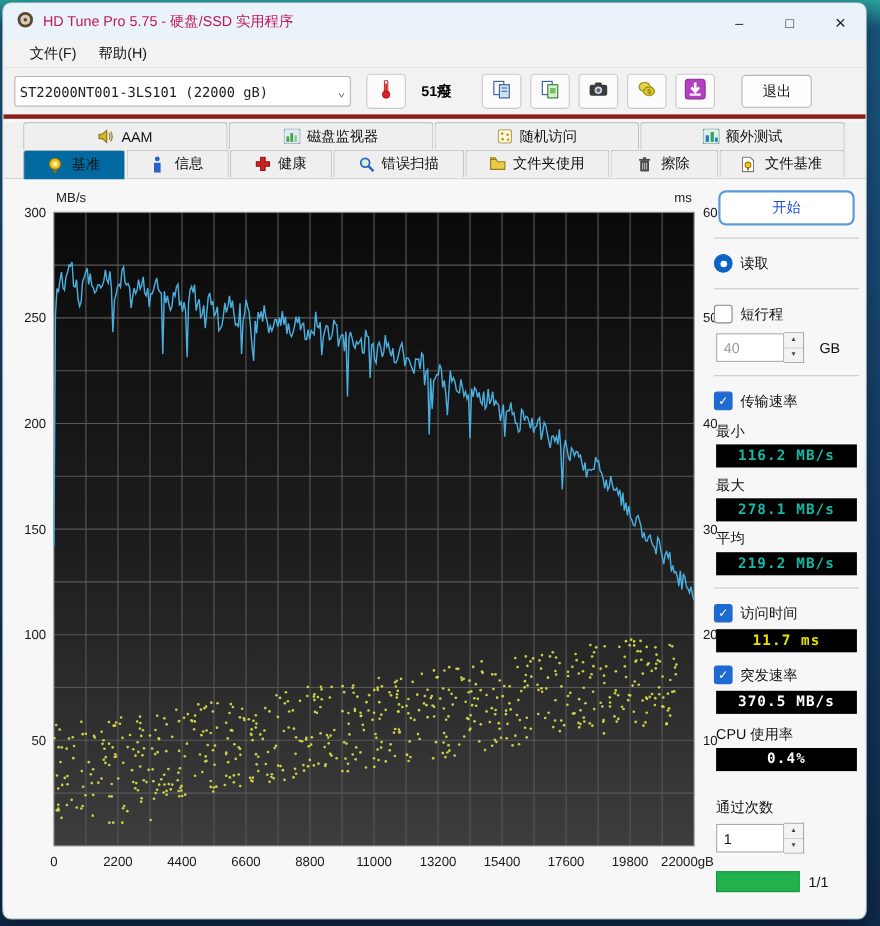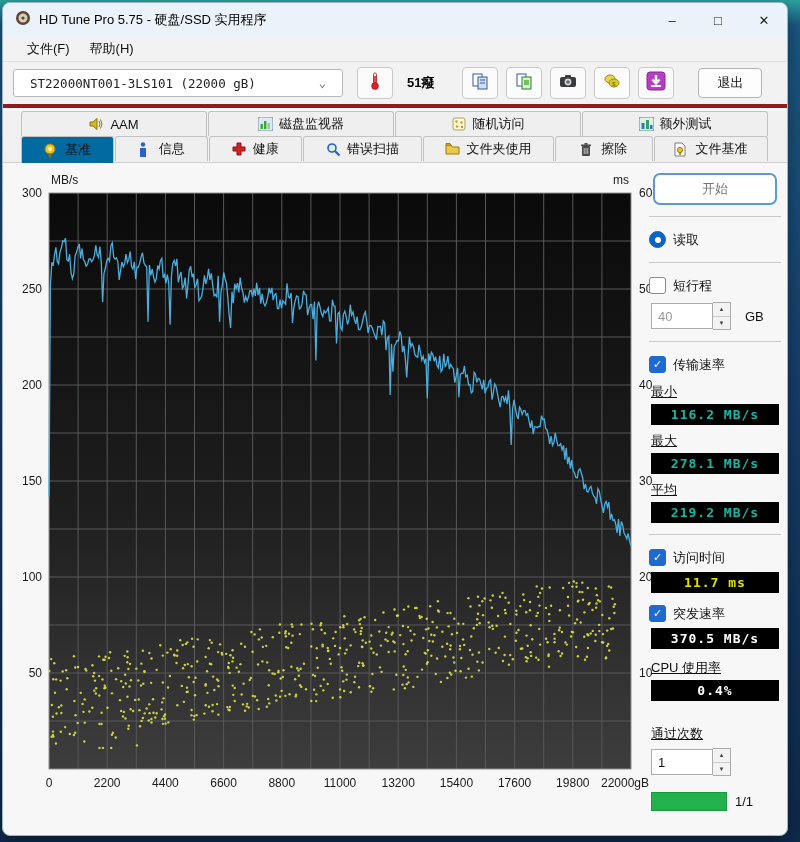--- a/index.html
+++ b/index.html
@@ -2,31 +2,31 @@
 <html><head>
 <meta charset="utf-8">
 <style>
   html,body{margin:0;padding:0;width:800px;height:842px;overflow:hidden;
     font-family:"Liberation Sans", sans-serif; -webkit-font-smoothing:antialiased;}
   body{background:linear-gradient(180deg,#2aa7a0 0%,#1b5b86 3%,#17416e 45%,#0f2b4e 100%);}
   .window{position:absolute;left:2px;top:2px;width:784px;height:832px;background:#f7f7f7;
     border-radius:8px;box-shadow:0 6px 24px rgba(0,0,0,.45);overflow:hidden;border:1px solid #9fb4c4;}
   
   .titlebar{height:34px;background:#eaf3fa;display:flex;align-items:center;padding:0 0 0 12px;}
-  .titlebar .title{font-size:13px;color:#000000;margin-left:8px;flex:1;}
+  .titlebar .title{font-size:13px;color:#be185d;margin-left:8px;flex:1;}
   .win-btn{width:46px;height:34px;display:flex;align-items:center;justify-content:center;
     font-size:13px;color:#222;cursor:default;}
   
   .menubar{height:24px;background:#f2f2f2;display:flex;align-items:center;gap:4px;
     padding-left:16px;border-bottom:1px solid #e0e0e0;font-size:13px;color:#111;}
   .menu-item{padding:2px 8px;}
   
   .toolbar{height:42px;background:#f2f2f2;display:flex;align-items:center;padding:0 10px;}
   .drive-select{width:296px;height:26px;background:#fff;border:1px solid #b8b8b8;border-radius:3px;
-    display:flex;align-items:center;padding:0 16px;font-family:"DejaVu Sans Mono",monospace;
+    display:flex;align-items:center;padding:0 4px;font-family:"DejaVu Sans Mono",monospace;
     font-size:12.5px;color:#222;}
   .drive-select .chev{margin-left:auto;color:#666;font-size:12px;}
   .tool-btn{width:34px;height:30px;background:#fbfbfb;border:1px solid #c9c9c9;border-radius:4px;
     display:flex;align-items:center;justify-content:center;margin-right:8px;}
   .temp-wrap{display:flex;align-items:center;margin-left:14px;margin-right:28px;}
   .temp-label{font-size:13px;font-weight:bold;color:#000000;margin-left:6px;}
   .exit-btn{width:62px;height:28px;background:#fdfdfd;border:1px solid #b5b5b5;border-radius:4px;
     font-size:13px;color:#111;display:flex;align-items:center;justify-content:center;margin-left:16px;}
   .redline{height:4px;background:#8b1d1d;}
   
@@ -37,21 +37,21 @@
     font-size:13px;color:#111;flex:1;margin-right:1px;}
   .tabrow2 .tab.active{background:#0369a1;position:relative;z-index:3;margin-bottom:-1px;height:26px;}
   .tabrow2{border-bottom:1px solid #cfcfcf;}
   .ticon{width:15px;height:14px;display:inline-flex;}
   
   .content{position:relative;height:662px;background:#f7f7f7;}
   .chart-wrap{position:absolute;left:6px;top:4px;}
   
   .sidebar{position:absolute;right:6px;top:2px;width:132px;display:flex;flex-direction:column;font-size:13px;color:#111;}
   .start-btn{height:28px;margin:8px 4px 0 4px;background:#fff;border:2px solid #5b9bd5;border-radius:7px;
-    font-size:13px;color:#737373;display:flex;align-items:center;justify-content:center;}
+    font-size:13px;color:#1d4ed8;display:flex;align-items:center;justify-content:center;}
   .divider{height:1px;background:#c9c9c9;margin:11px 0;}
   .opt-row{display:flex;align-items:center;gap:7px;height:23px;}
   .radio{width:15px;height:15px;border-radius:50%;border:1px solid #8a8a8a;background:#fff;position:relative;flex:none;}
   .radio.checked{border:1px solid #0b63c5;background:#0b63c5;}
   .radio.checked::after{content:"";position:absolute;left:4.5px;top:4.5px;width:6px;height:6px;border-radius:50%;background:#fff;}
   .cbox{width:15px;height:15px;border-radius:3px;border:1px solid #8a8a8a;background:#fff;flex:none;
     display:flex;align-items:center;justify-content:center;font-size:11px;color:#fff;}
   .cbox.checked{background:#1f6ad1;border-color:#1f6ad1;}
   .numrow{display:flex;align-items:center;margin:5px 0 0 2px;}
   .numbox{width:54px;height:24px;border:1px solid #ababab;background:#fff;display:flex;align-items:center;
@@ -59,21 +59,21 @@
   .numbox.disabled{color:#999;}
   .spin{width:17px;height:26px;border:1px solid #ababab;border-left:none;display:flex;flex-direction:column;}
   .spin div{flex:1;display:flex;align-items:center;justify-content:center;font-size:6px;color:#444;background:#f3f3f3;}
   .spin div:first-child{border-bottom:1px solid #c9c9c9;}
   .gb-label{margin-left:14px;}
   .lcd{height:21px;background:#000;margin:3px 2px 0 2px;display:flex;align-items:center;justify-content:center;
     font-family:"DejaVu Sans Mono",monospace;font-weight:bold;font-size:13px;letter-spacing:1px;}
   .lcd.cyan{color:#14b8a6;}
   .lcd.yellow{color:#e3e000;}
   .lcd.white{color:#fff;}
-  .sec-label{margin:7px 0 0 2px;text-decoration:underline;}
+  .sec-label{margin:7px 0 0 2px;}
   .progress-row{display:flex;align-items:center;gap:8px;margin:16px 2px 0 2px;}
   .progress-bar{width:74px;height:17px;background:#22b14c;border:1px solid #169a3e;}
   svg text{font-family:"Liberation Sans",sans-serif;}
 </style>
 </head>
 <body>
 
 <div class="window">
 
   <div class="titlebar">

